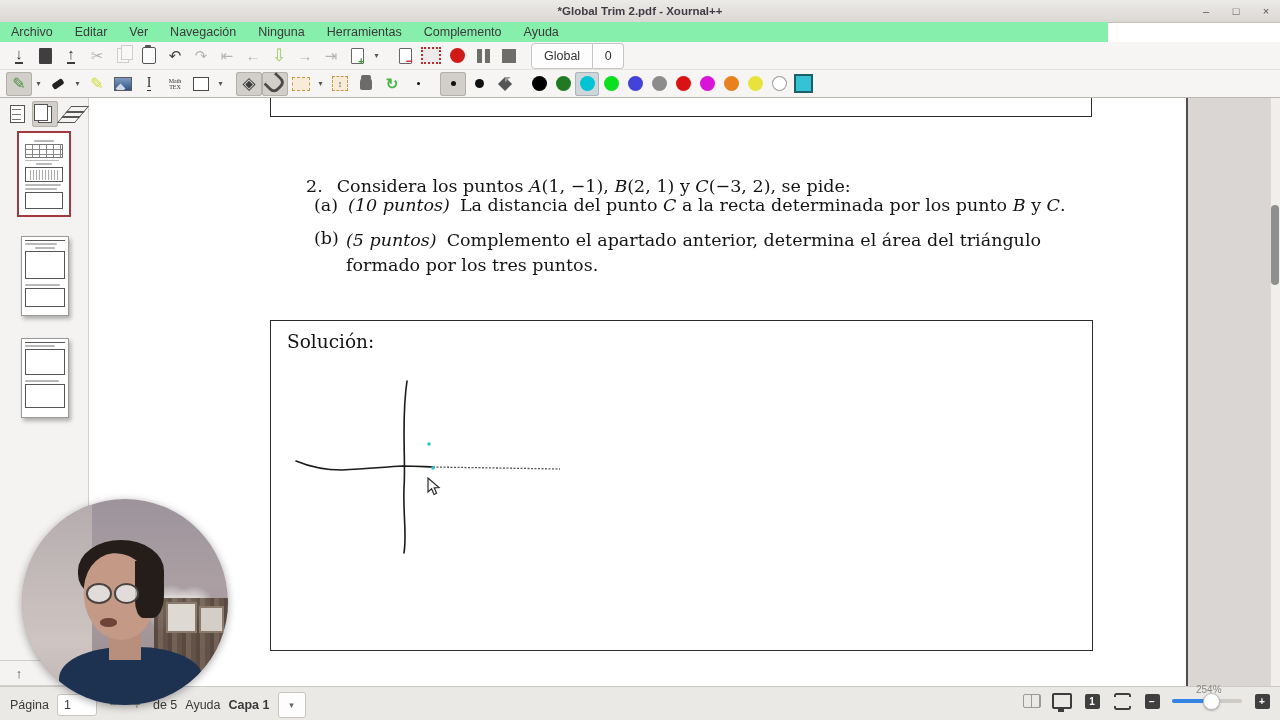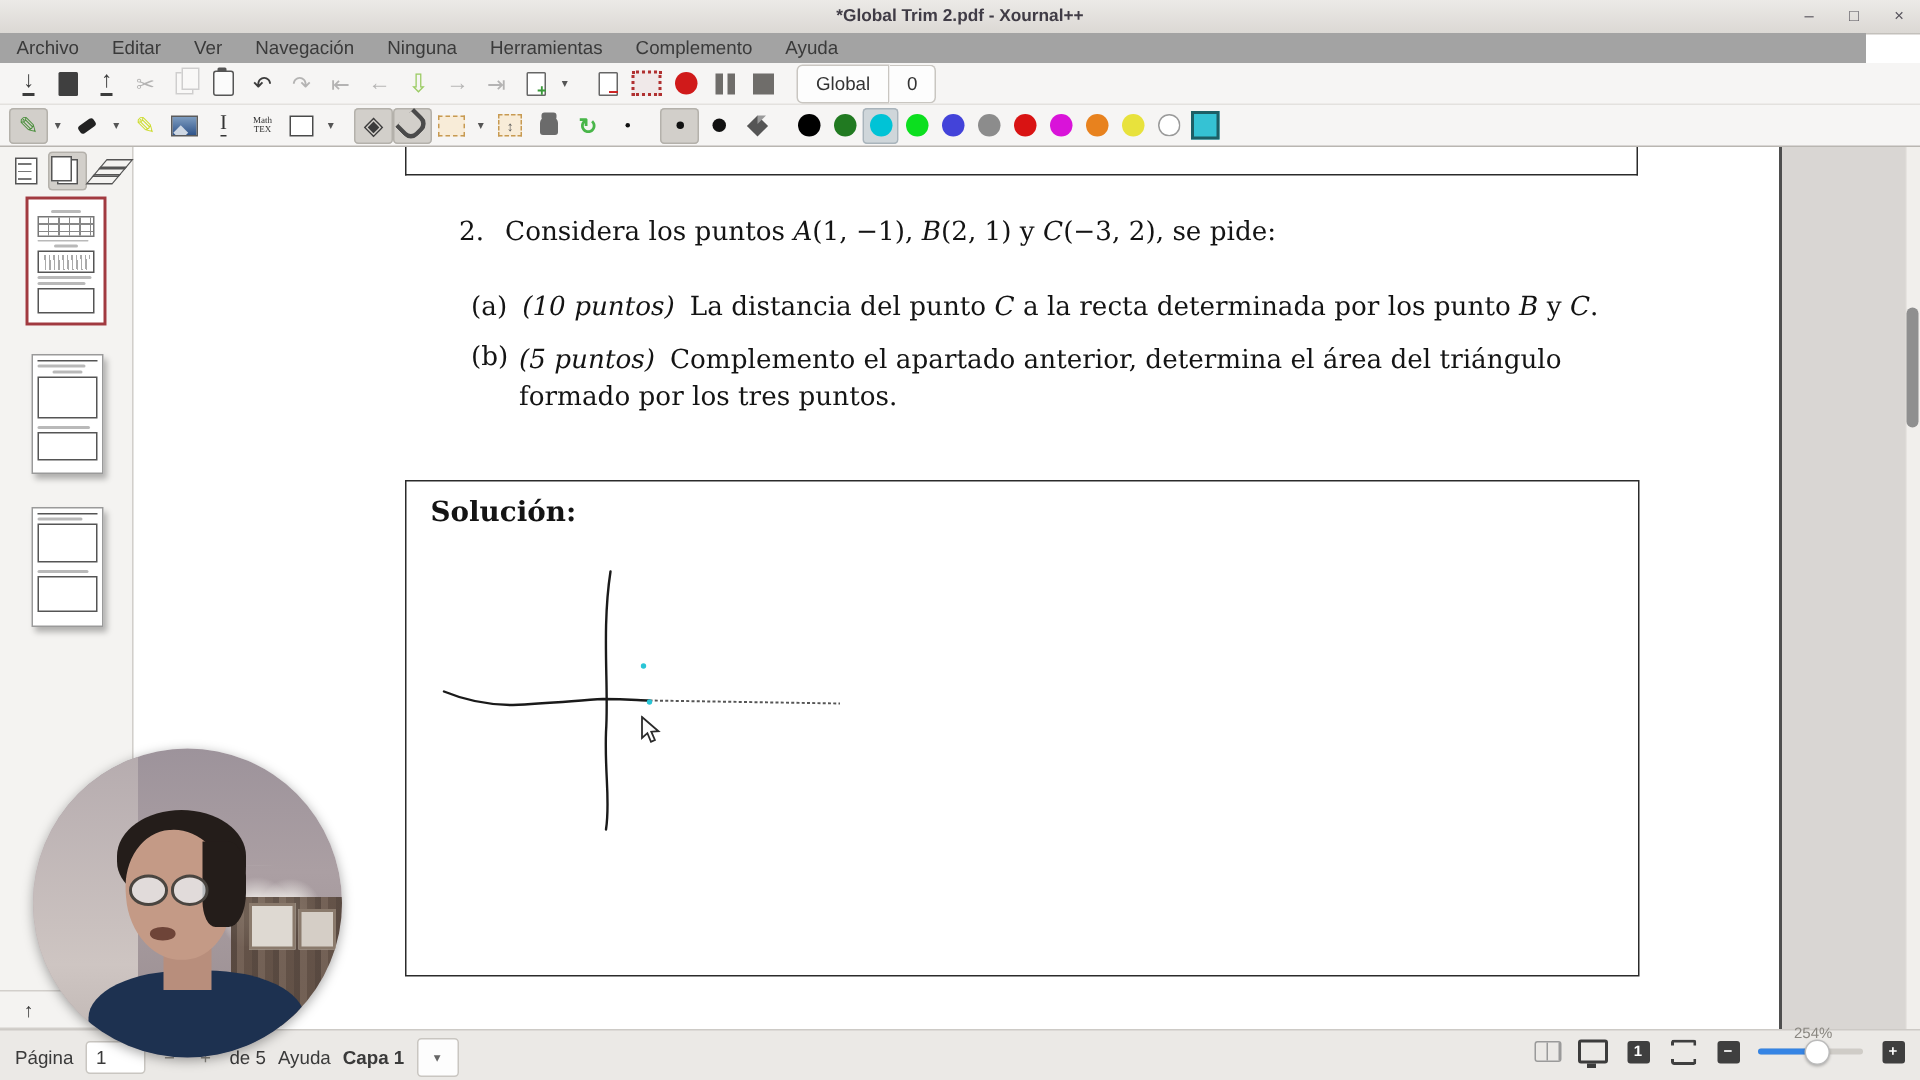--- a/index.html
+++ b/index.html
@@ -6,21 +6,21 @@
   body{width:1280px;height:720px;overflow:hidden;position:relative;background:#fff;
        font-family:"Liberation Sans",sans-serif;color:#333;font-size:12px;}
   .a{position:absolute}
   
   .titlebar{left:0;top:0;width:1280px;height:22px;background:linear-gradient(#eceae7,#dbd8d4);
             border-bottom:1px solid #c3c0bb;display:flex;align-items:center;justify-content:center;
             font-size:11.5px;font-weight:bold;color:#403c46}
   .winbtns{right:6px;top:0;height:22px;display:flex;align-items:center;gap:14px;color:#55525b;font-size:11px}
   .winbtn{width:16px;text-align:center;cursor:default}
   
-  .menubar{left:0;top:22px;width:1244px;height:20px;background:#a3a3a3;display:flex;align-items:center;
+  .menubar{left:0;top:22px;width:1108px;height:20px;background:#86efac;display:flex;align-items:center;
            font-size:12.5px;color:#3a3a3a}
   .menu-item{padding:0 11px;height:20px;display:flex;align-items:center}
   
   .toolbar{left:0;width:1280px;height:28px;background:#f6f5f4;display:flex;align-items:center;padding:0 6px;box-sizing:border-box}
   .toolbar1{top:42px;border-bottom:1px solid #e3e1de}
   .toolbar2{top:70px;border-bottom:1px solid #b9b6b1}
   .tb{width:26px;height:24px;display:flex;align-items:center;justify-content:center;font-size:15px;
       color:#3c3c3c;border-radius:3px;flex:0 0 auto}
   .tb.sel{background:#d2cfca;box-shadow:inset 0 0 0 1px #b4b1ab}
   .gray{opacity:.35}
@@ -90,21 +90,21 @@
      repeating-linear-gradient(87deg,#0000 0 2px,#aaa 2px 3px)}
   
   .canvas{left:88px;top:98px;width:1192px;height:588px;background:#fff;overflow:hidden}
   .gutter{left:1188px;top:98px;width:92px;height:588px;background:#d9d6d3}
   .pageedge{left:1186px;top:98px;width:2px;height:588px;background:#4e4e4e}
   .vtrack{left:1270px;top:98px;width:10px;height:588px;background:#f1efec;border-left:1px solid #dddad6}
   .vthumb{left:1271px;top:205px;width:8px;height:80px;background:#8f8f8f;border-radius:4px}
   .boxborder{border:1px solid #2b2b2b;box-sizing:border-box}
   .serif{font-family:"DejaVu Serif","Liberation Serif",serif;color:#141414;font-size:17.5px}
   .it{font-style:italic}
-  .soltitle{font-weight:bold;font-size:18.5px}
+  .soltitle{font-weight:normal;font-size:18.5px}
   
   .statusbar{left:0;top:686px;width:1280px;height:34px;background:#ebe9e6;border-top:1px solid #cdcac6;z-index:40}
   .sb-left{left:10px;top:5px;display:flex;align-items:center;gap:8px;font-size:12.5px;color:#3a3a3a}
   .pginput{width:40px;height:22px;background:#fff;border:1px solid #c9c6c1;border-radius:3px;display:flex;
            align-items:center;padding-left:6px;box-sizing:border-box}
   .stepbtn{width:16px;text-align:center;color:#8a8781}
   .layerdd{height:24px;width:26px;background:#fdfdfd;border:1px solid #c9c6c1;border-radius:3px;display:flex;
            align-items:center;justify-content:center;color:#666;font-size:9px}
   .sb-right{right:8px;top:5px;display:flex;align-items:center;gap:10px}
   .zicon{width:20px;height:18px;display:flex;align-items:center;justify-content:center}
@@ -339,21 +339,21 @@
 </div>
 
 <div class="a canvas"></div>
 <div class="a gutter"></div>
 <div class="a pageedge"></div>
 <div class="a vtrack"></div>
 <div class="a vthumb"></div>
 
 <div class="a" style="left:270px;top:98px;width:822px;height:19px;border:1px solid #2b2b2b;border-top:none;box-sizing:border-box"></div>
 
-<div class="a serif" style="left:306px;top:145px;white-space:nowrap">
+<div class="a serif" style="left:306px;top:176px;white-space:nowrap">
   <span>2.</span><span style="display:inline-block;width:14px"></span><span>Considera los puntos </span><span class="it">A</span><span>(1, −1), </span><span class="it">B</span><span>(2, 1) y </span><span class="it">C</span><span>(−3, 2), se pide:</span>
 </div>
 <div class="a serif" style="left:314px;top:195px;white-space:nowrap">
   <span>(a)</span><span style="display:inline-block;width:10px"></span><span class="it">(10 puntos)</span><span style="display:inline-block;width:10px"></span><span>La distancia del punto </span><span class="it">C</span><span> a la recta determinada por los punto </span><span class="it">B</span><span> y </span><span class="it">C</span><span>.</span>
 </div>
 <div class="a serif" style="left:314px;top:228px;width:782px">
   <span style="position:absolute;left:0;top:0">(b)</span>
   <div style="margin-left:32px;line-height:1.42">
     <span class="it">(5 puntos)</span><span style="display:inline-block;width:10px"></span><span>Complemento el apartado anterior, determina el área del triángulo formado por los tres puntos.</span>
   </div>

